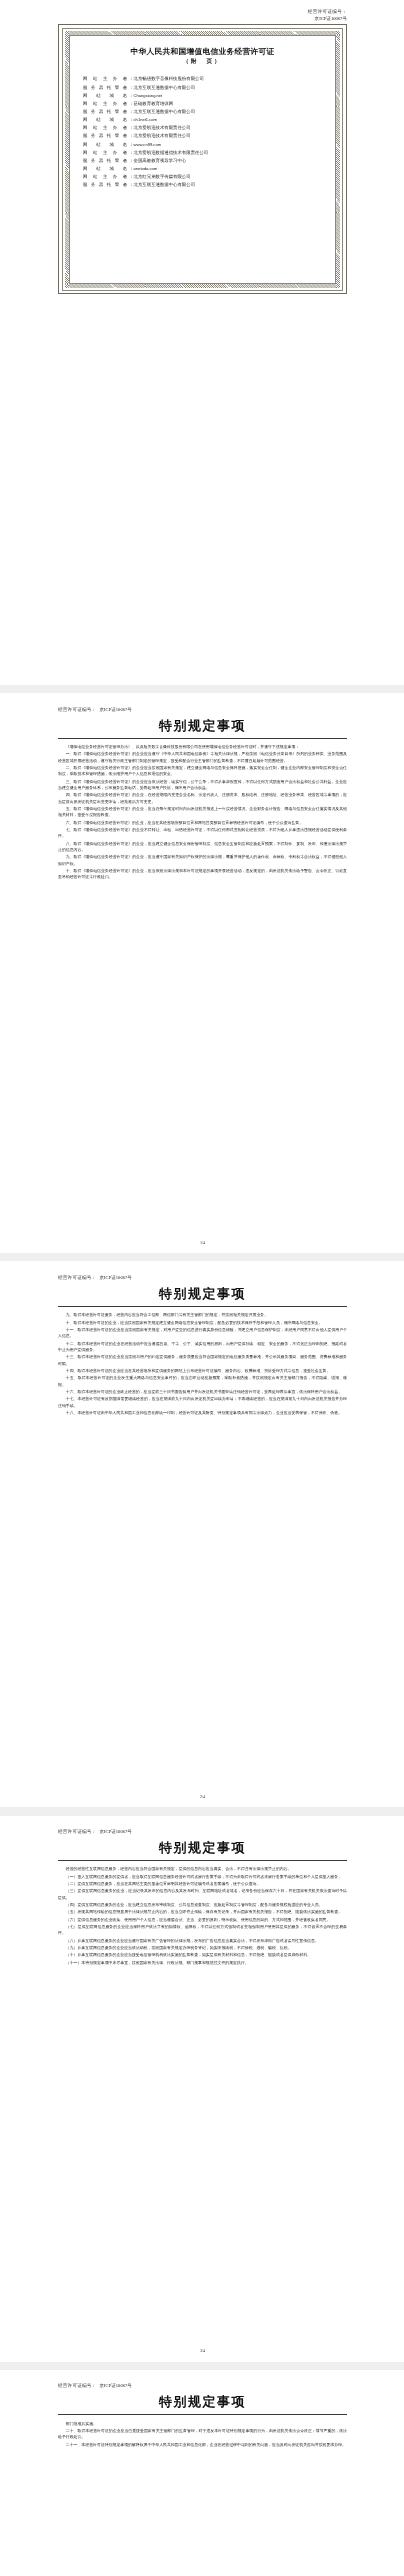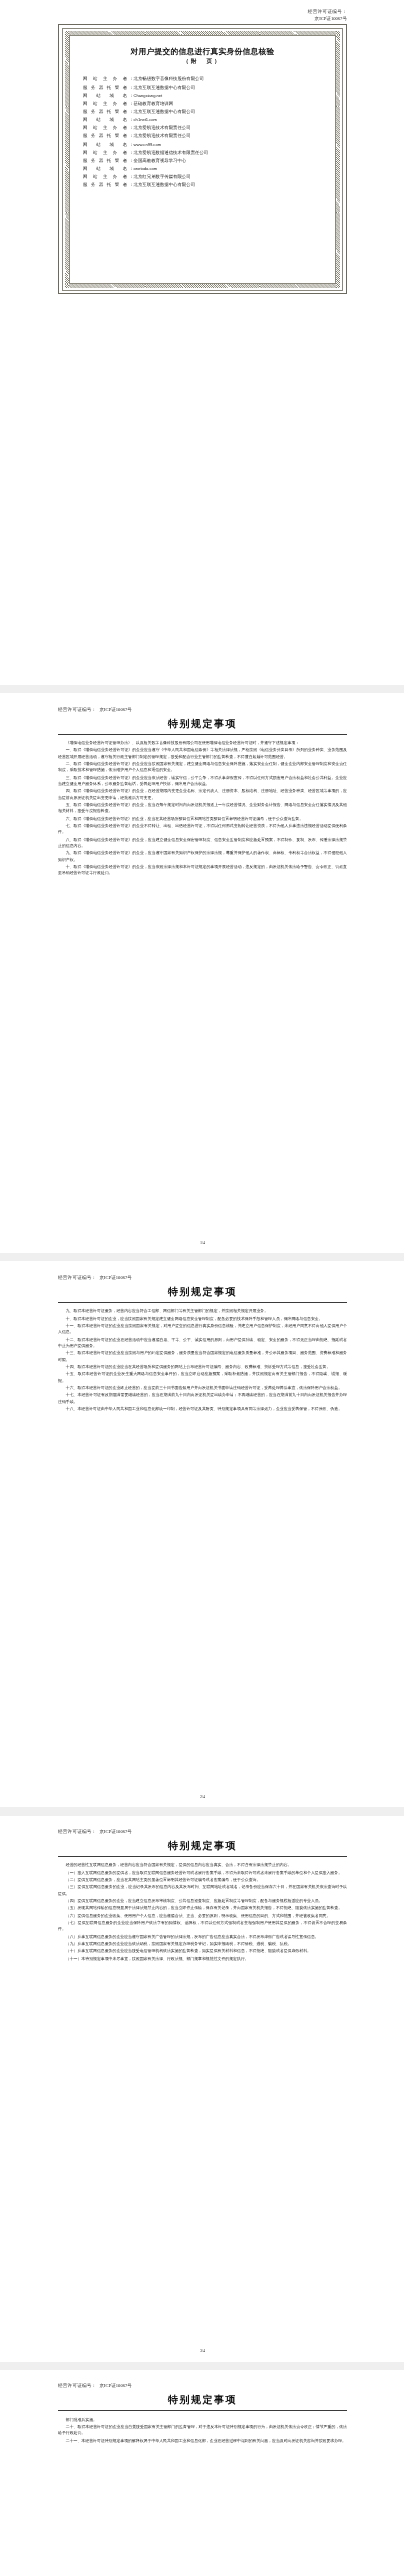--- a/index.html
+++ b/index.html
@@ -110,21 +110,21 @@
     align-items: baseline;
     font-size: 4.6px;
     color: #222;
   }
   .hdr .hdr-label { letter-spacing: 0.2px; }
   .hdr .hdr-value { margin-left: 3.1px; }
   .doc-title {
     width: 289px;
     margin: 5.2px auto 3.1px auto;
     text-align: center;
-    font-size: 10px;
+    font-size: 13px;
     font-weight: bold;
     letter-spacing: 1.5px;
     color: #111;
   }
   .rule {
     width: 289px;
     margin: 0 auto 5.2px auto;
     border-bottom: 0.5px solid #3a3a3a;
   }
   .content {
@@ -161,21 +161,21 @@
 
   <div class="cert-no-row">
     <span class="lbl">经营许可证编号：</span>
     <span class="val">京ICP证10067号</span>
   </div>
 
   <div class="cert-frame">
     <div class="cert-frame-2">
       <div class="cert-frame-3">
         <div class="cert-body">
-          <div class="cert-title">对用户提交的信息进行真实身份信息核验</div>
+          <div class="cert-title">中华人民共和国增值电信业务经营许可证</div>
           <div class="cert-subtitle">（附　页）</div>
           <div class="cert-rows" id="cert-rows">
               <div class="cert-row">
                 <span class="k">网站主办者</span>
                 <span class="sep">：</span>
                 <span class="v">北京畅想数字音像科技股份有限公司</span>
               </div>
               <div class="cert-row">
                 <span class="k">服务器托管者</span>
                 <span class="sep">：</span>

